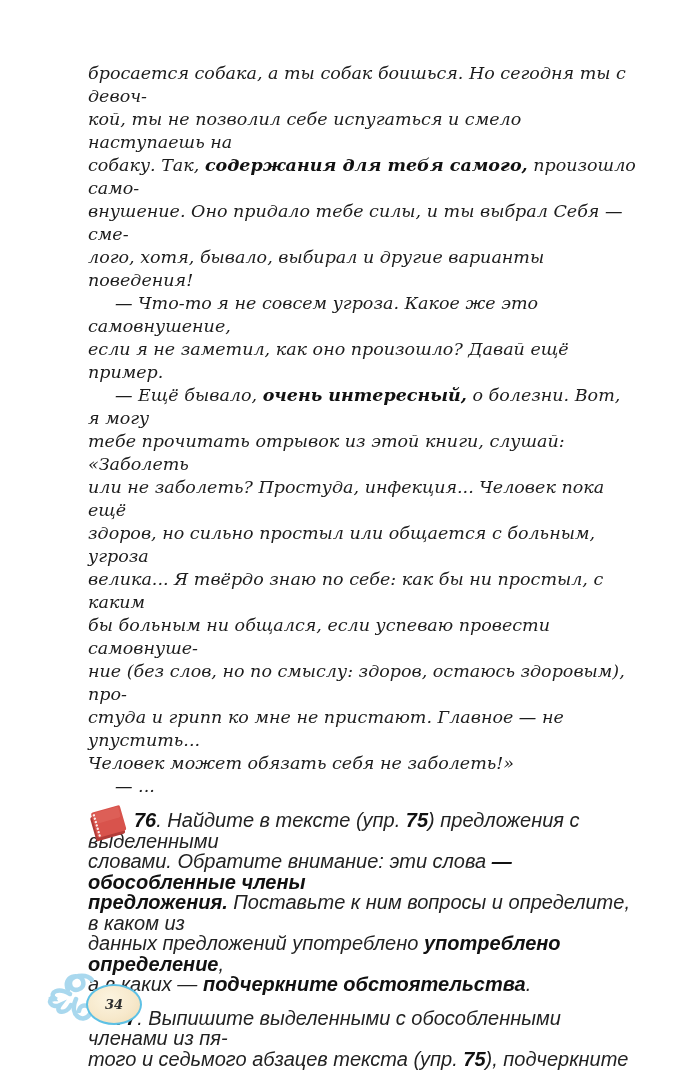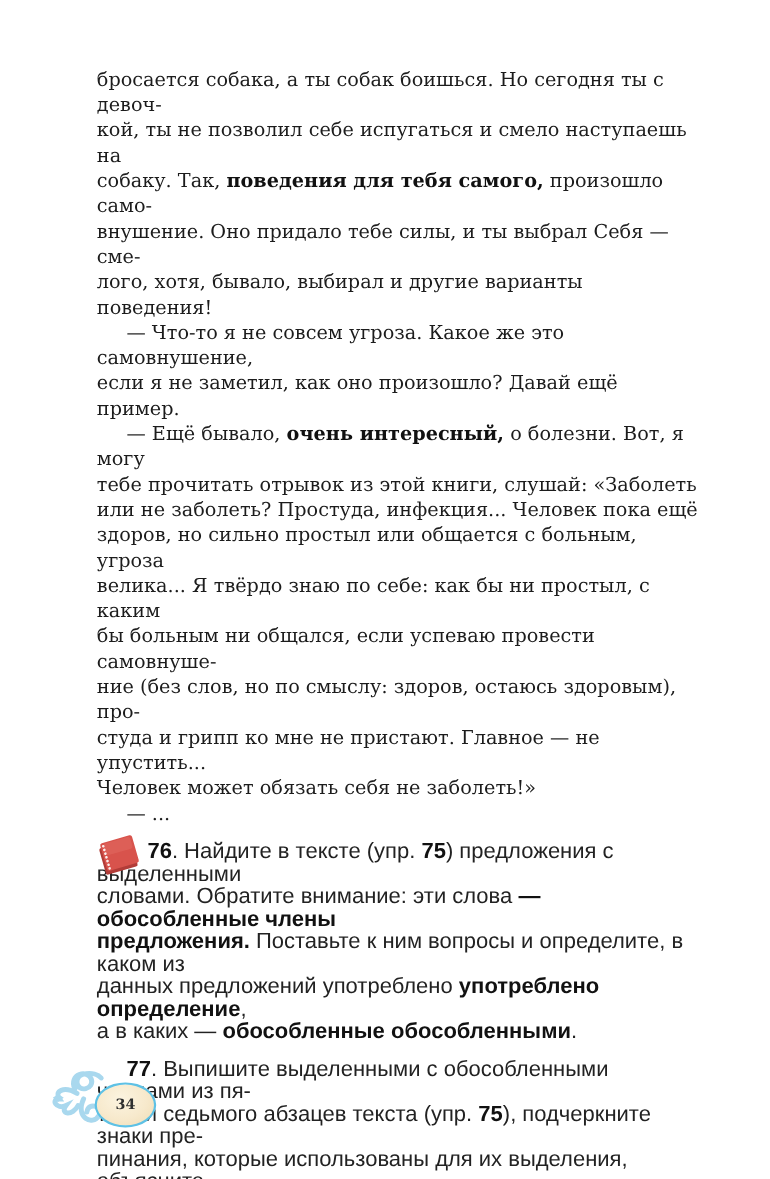--- a/index.html
+++ b/index.html
@@ -1,16 +1,16 @@
 <!DOCTYPE html>
 <html><head>
 <meta charset="utf-8">
 <style>
   html,body{margin:0;padding:0;background:#ffffff;}
-  .page{position:relative;width:700px;height:1072px;background:#ffffff;overflow:hidden;}
+  .page{position:relative;width:700px;height:1072px;background:#ffffff;overflow:hidden;font-style:italic;}
   .content{padding:62px 63px 0 88px;width:549px;box-sizing:content-box;}
   p{margin:0;}
   .serif{font-family:"DejaVu Serif",serif;font-size:17.5px;line-height:23px;color:#1c1c1c;white-space:pre-wrap;text-align:left;}
   .sans{font-family:"Liberation Sans",sans-serif;font-size:20px;line-height:20.5px;color:#222222;white-space:pre-wrap;text-align:left;}
   .serif b,.sans b{font-weight:bold;color:#111111;}
   .indent{text-indent:27px;}
   .ex76{position:relative;margin-top:12px;}
   .task76{text-indent:46px;}
   .book-icon{position:absolute;left:-4px;top:-8px;width:46px;height:42px;}
   .mt7{margin-top:7px;}
@@ -30,21 +30,21 @@
   .oval span{font-family:"DejaVu Serif",serif;font-size:13px;font-weight:bold;color:#2f2f2f;}
 </style>
 </head>
 <body>
 
 <div class="page">
   <div class="content">
 
     <p class="serif"><span>бросается собака, а ты собак боишься. Но сегодня ты с девоч-
 кой, ты не позволил себе испугаться и смело наступаешь на
-собаку. Так, </span><b>поведения для тебя самого,</b><span> произошло само-
+собаку. Так, </span><b>содержания для тебя самого,</b><span> произошло само-
 внушение. Оно придало тебе силы, и ты выбрал Себя — сме-
 лого, хотя, бывало, выбирал и другие варианты поведения!</span></p>
 
     <p class="serif indent">— Что-то я не совсем угроза. Какое же это самовнушение,
 если я не заметил, как оно произошло? Давай ещё пример.</p>
 
     <p class="serif indent"><span>— Ещё бывало, </span><b>очень интересный,</b><span> о болезни. Вот, я могу
 тебе прочитать отрывок из этой книги, слушай: «Заболеть
 или не заболеть? Простуда, инфекция... Человек пока ещё
 здоров, но сильно простыл или общается с больным, угроза
@@ -68,21 +68,21 @@
               <circle cx="12.5" cy="20.5" r="1.2" fill="#ffffff" opacity="0.9"></circle>
               <circle cx="12.5" cy="24" r="1.2" fill="#ffffff" opacity="0.9"></circle>
               <circle cx="12.5" cy="27.5" r="1.2" fill="#ffffff" opacity="0.9"></circle>
               <circle cx="12.5" cy="31" r="1.2" fill="#ffffff" opacity="0.9"></circle>
             </g>
           </svg></span>
       <p class="sans task76"><b>76</b><span>. Найдите в тексте (упр. </span><b>75</b><span>) предложения с выделенными
 словами. Обратите внимание: эти слова </span><b>— обособленные члены
 предложения.</b><span> Поставьте к ним вопросы и определите, в каком из
 данных предложений употреблено </span><b>употреблено определение</b><span>,
-а в каких — </span><b>обособленные обособленными</b><span>.</span></p>
+а в каких — </span><b>подчеркните обстоятельства</b><span>.</span></p>
     </div>
 
 
     <p class="sans indent mt13"><b>77</b><span>. Выпишите выделенными с обособленными членами из пя-
 того и седьмого абзацев текста (упр. </span><b>75</b><span>), подчеркните знаки пре-
 пинания, которые использованы для их выделения, объясните
 употребление этих знаков.</span></p>
 
     <div class="row78">
       <div class="hint-box">

